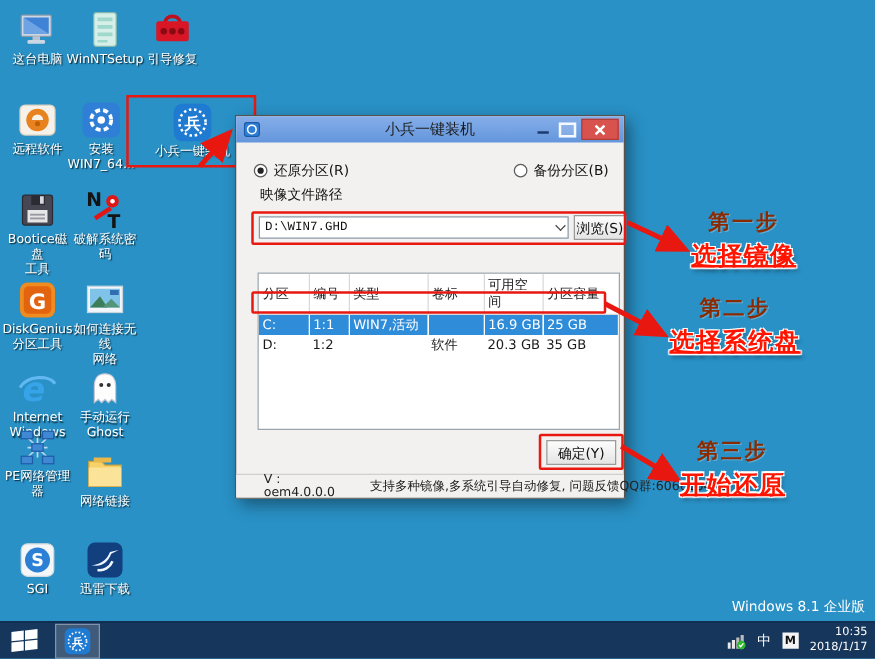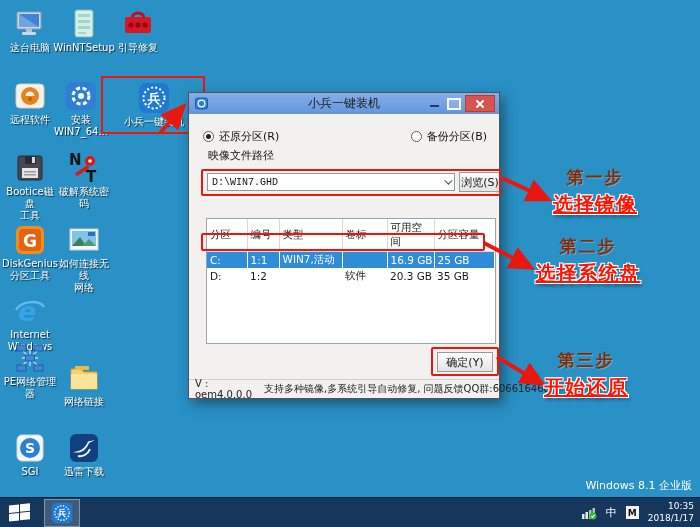--- a/index.html
+++ b/index.html
@@ -49,21 +49,21 @@
   th { font-weight:normal; text-align:left; padding:2px 3px; border-right:1px solid #d9d9d9; border-bottom:1px solid #d9d9d9; height:14px; }
   th:last-child { border-right:none; }
   td { padding:1px 3px; height:13px; overflow:hidden; white-space:nowrap; }
   tr.sel td { background:#2e8cd8; color:#fff; border-right:1px solid rgba(255,255,255,.35); }
 
   .btn-repair { position:absolute; left:28px; top:259px; width:80px; height:20px; font-size:11px; }
   .btn-ok { position:absolute; left:248px; top:259px; width:56px; height:20px; font-size:11px; }
 
   .statusbar { position:absolute; left:0; bottom:0; width:100%; height:19px; border-top:1px solid #cfcfcf;
                display:flex; align-items:center; font-size:10px; color:#222; background:#f2f1ef; }
-  .statusbar .ver { padding:0 6px; }
+  .statusbar .ver { padding:0 22px; }
   .statusbar .sep { width:1px; height:12px; background:#c6c6c6; margin-right:6px; }
   .statusbar .stxt { white-space:nowrap; }
 
   .redbox { position:absolute; border:2px solid #e81810; border-radius:2px; z-index:12; pointer-events:none; }
 
   
   .step { position:absolute; z-index:20; text-align:center; }
   .step .st { font-size:17px; font-weight:bold; color:#8b2a00; letter-spacing:2px;
               text-shadow:1px 1px 0 rgba(255,255,255,.25); }
   .step .ss { margin-top:2px; font-size:20px; font-weight:bold; color:#ff1400; letter-spacing:1px;
@@ -200,20 +200,29 @@
 
   <div class="dicon" style="left:3px;top:295px">
     <svg class="ig" viewBox="0 0 32 32">
         <text x="4" y="26" font-size="27" font-style="italic" font-weight="bold" fill="#37a3e8">e</text>
         <path d="M2 15 C8 5 26 5 30 12" fill="none" stroke="#62b8f0" stroke-width="2.5"></path>
       </svg>
     <div class="ilabel">Internet
 Windows</div>
   </div>
 
+  <div class="dicon" style="left:57px;top:295px">
+    <svg class="ig" viewBox="0 0 32 32">
+        <path d="M16 4 c-6.5 0 -8.5 5 -8.5 9.5 V27 l3.2 -2.6 2.6 2.6 2.7 -2.6 2.7 2.6 2.6 -2.6 3.2 2.6 V13.5 C24.5 9 22.5 4 16 4 Z" fill="#fdfdfd" stroke="#c8c8d4"></path>
+        <circle cx="13" cy="13" r="1.6" fill="#333"></circle>
+        <circle cx="19" cy="13" r="1.6" fill="#333"></circle>
+      </svg>
+    <div class="ilabel">手动运行
+Ghost</div>
+  </div>
 
   <div class="dicon" style="left:3px;top:342px">
     <svg class="ig" viewBox="0 0 32 32">
         <g stroke="#bcd7ef" stroke-width="1.4">
           <path d="M7 7 L25 25 M25 7 L7 25 M16 8 v16 M8 16 h16" fill="none"></path>
         </g>
         <g fill="#3f88d4" stroke="#1f5da8">
           <rect x="3" y="3" width="9" height="6"></rect>
           <rect x="20" y="3" width="9" height="6"></rect>
           <rect x="11.5" y="13" width="9" height="6"></rect>

